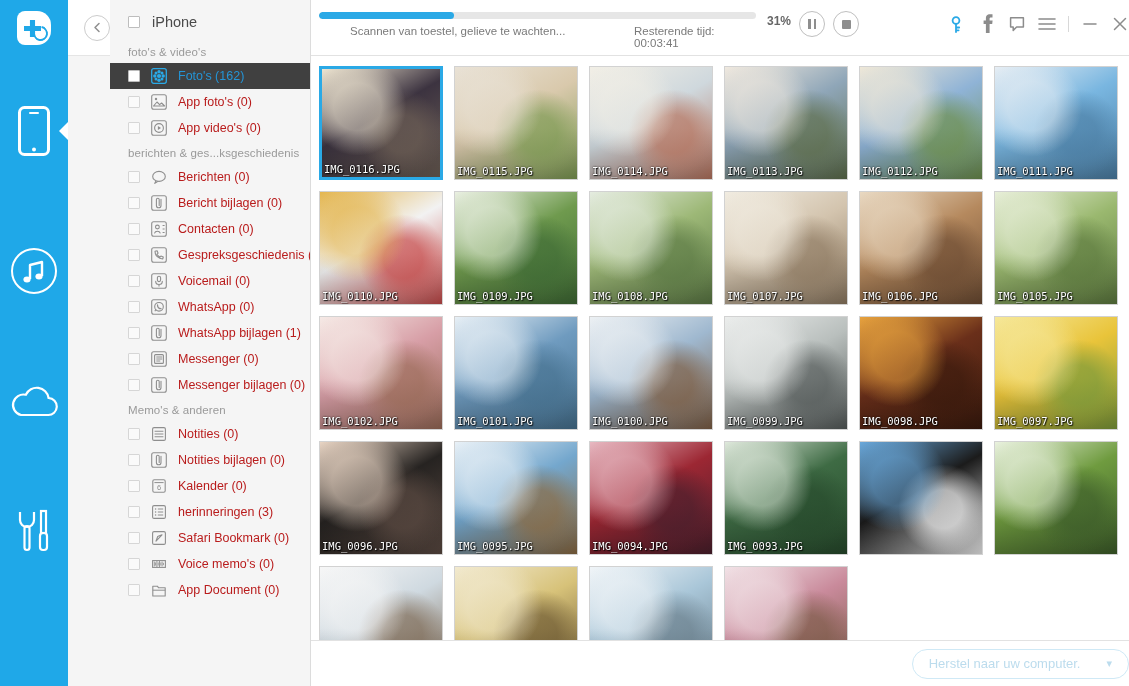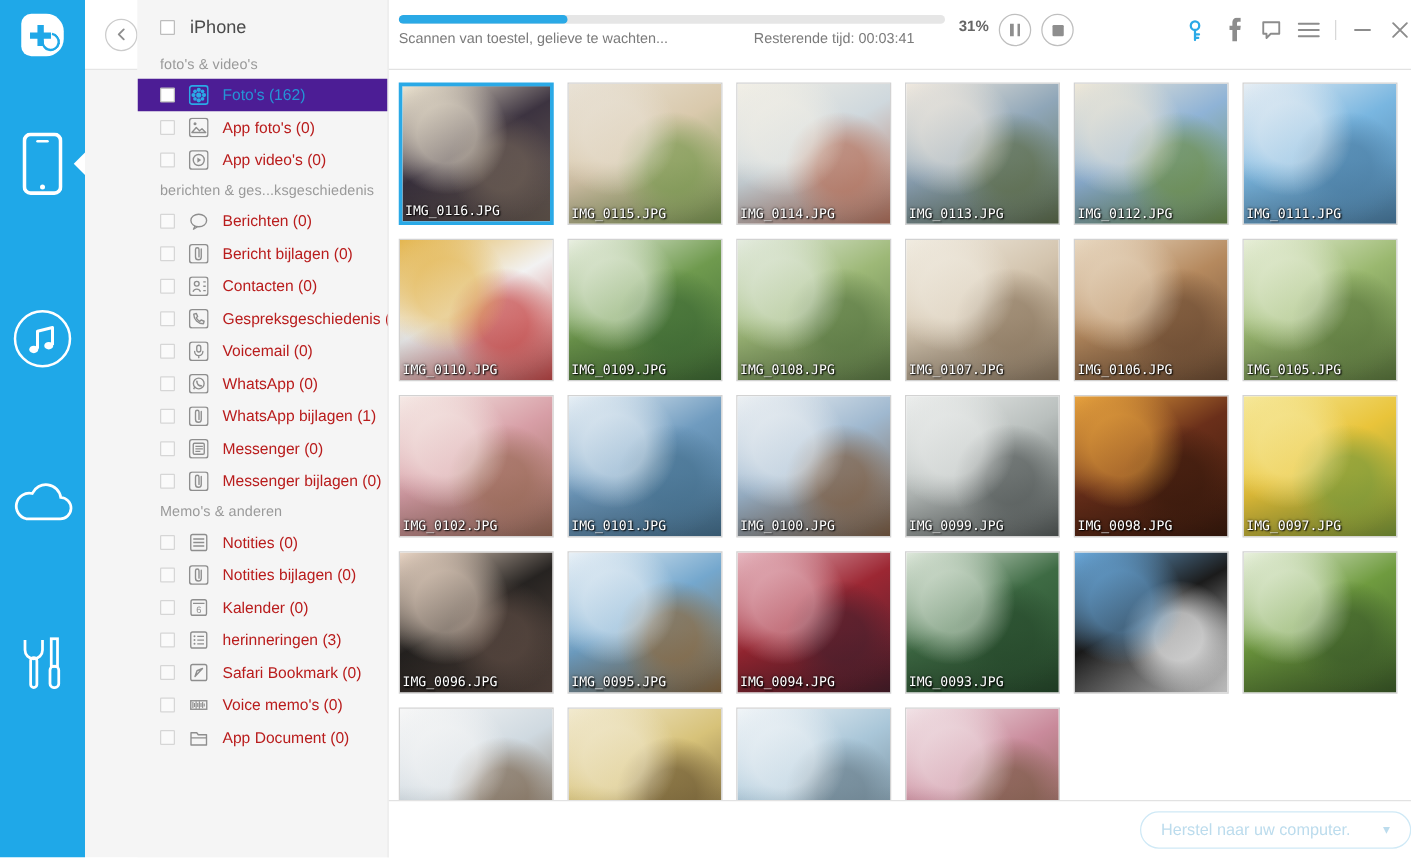--- a/index.html
+++ b/index.html
@@ -117,21 +117,21 @@
     padding-left: 18px;
     margin: 6px 0 5px 0;
     letter-spacing: .1px;
   }
   .cat-row {
     display: flex; align-items: center;
     height: 26px;
     padding-left: 18px;
     cursor: pointer;
   }
-  .cat-row.selected { background: #4c1d95; }
+  .cat-row.selected { background: #404040; }
   .cat-row .cb { margin-right: 10px; }
   .cat-icon {
     width: 18px; height: 18px;
     margin-right: 10px;
     flex: 0 0 18px;
     display: flex; align-items: center; justify-content: center;
   }
   .cat-label {
     font-size: 12.5px;
     color: #b91c1c;
@@ -180,21 +180,21 @@
     background: #2aa9e6;
     border-radius: 4px;
   }
   .progress-labels {
     display: flex;
     width: 437px;
     margin-top: 6px;
     font-size: 11.5px;
     color: #7a7a7a;
   }
-  .scan-text { flex: 0 0 284px; }
+  .scan-text { flex: 0 0 284px; margin-left: 31px; }
   .remain-text { }
   .pct {
     font-size: 12px; color: #666;
     margin: 14px 8px 0 4px;
     font-weight: 600;
   }
   .circ-btn {
     width: 26px; height: 26px;
     border: 1.6px solid #bfbfbf;
     border-radius: 50%;

